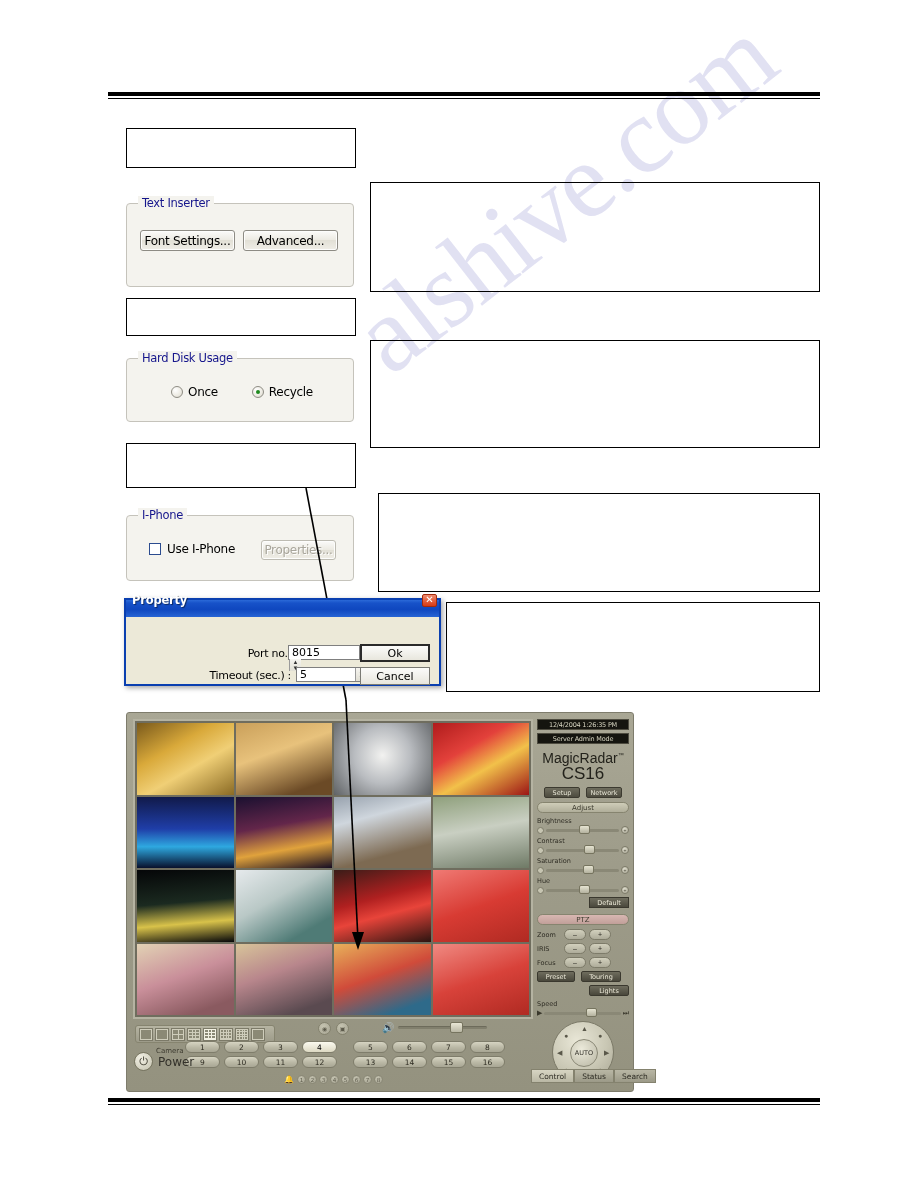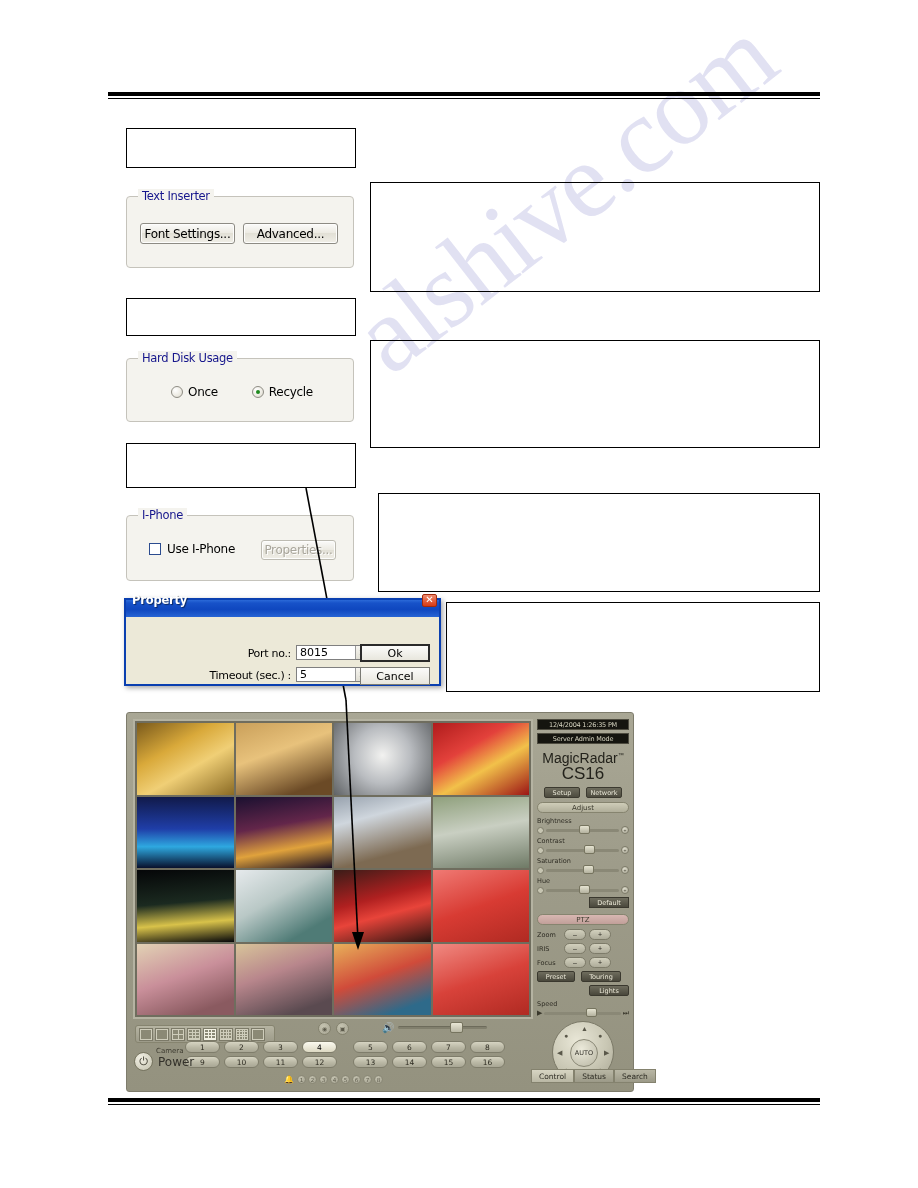--- a/index.html
+++ b/index.html
@@ -267,21 +267,21 @@
 <div class="callout" style="left:126px; top:298px; width:230px; height:38px;"></div>
 
 <div class="callout" style="left:370px; top:340px; width:450px; height:108px;"></div>
 
 <div class="callout" style="left:126px; top:443px; width:230px; height:45px;"></div>
 
 <div class="callout" style="left:378px; top:493px; width:442px; height:99px;"></div>
 
 <div class="callout" style="left:446px; top:602px; width:374px; height:90px;"></div>
 
-<div class="groupbox" style="left:126px; top:196px; width:228px; height:72px;text-decoration:underline;">
+<div class="groupbox" style="left:126px; top:203px; width:228px; height:84px;text-decoration:underline;">
   <div class="legend">Text Inserter</div>
   <div class="winbtn" style="position:absolute; left:13px; top:26px; width:95px; height:21px;">Font Settings...</div>
   <div class="winbtn" style="position:absolute; left:116px; top:26px; width:95px; height:21px;">Advanced...</div>
 </div>
 
 <div class="groupbox" style="left:126px; top:358px; width:228px; height:64px;">
   <div class="legend">Hard Disk Usage</div>
   <div class="radio-row" style="left:44px; top:26px;">
     <div class="radio">
       <span class="dot"></span>
@@ -303,21 +303,21 @@
   <div class="winbtn disabled" style="position:absolute; left:134px; top:24px; width:75px; height:20px;">Properties...</div>
 </div>
 
 <div class="dialog" style="left:124px; top:598px; width:317px; height:88px;">
   <div class="dlg-title">
     <span class="t">Property</span>
     <span class="dlg-close">✕</span>
   </div>
   <div class="dlg-body">
     <div class="field-label" style="left:60px; top:30px; width:105px;">Port no.:</div>
-    <div class="spinbox" style="left:170px; top:28px; width:72px;">
+    <div class="spinbox" style="left:162px; top:28px; width:72px;flex-direction:column;">
       <input value="8015" style="">
       <span class="spin-arrows">
         <span>▲</span>
         <span>▼</span>
       </span>
     </div>
     <div class="field-label" style="left:40px; top:52px; width:125px;">Timeout (sec.) :</div>
     <div class="spinbox" style="left:170px; top:50px; width:72px;">
       <input value="5" style="">
       <span class="spin-arrows">

